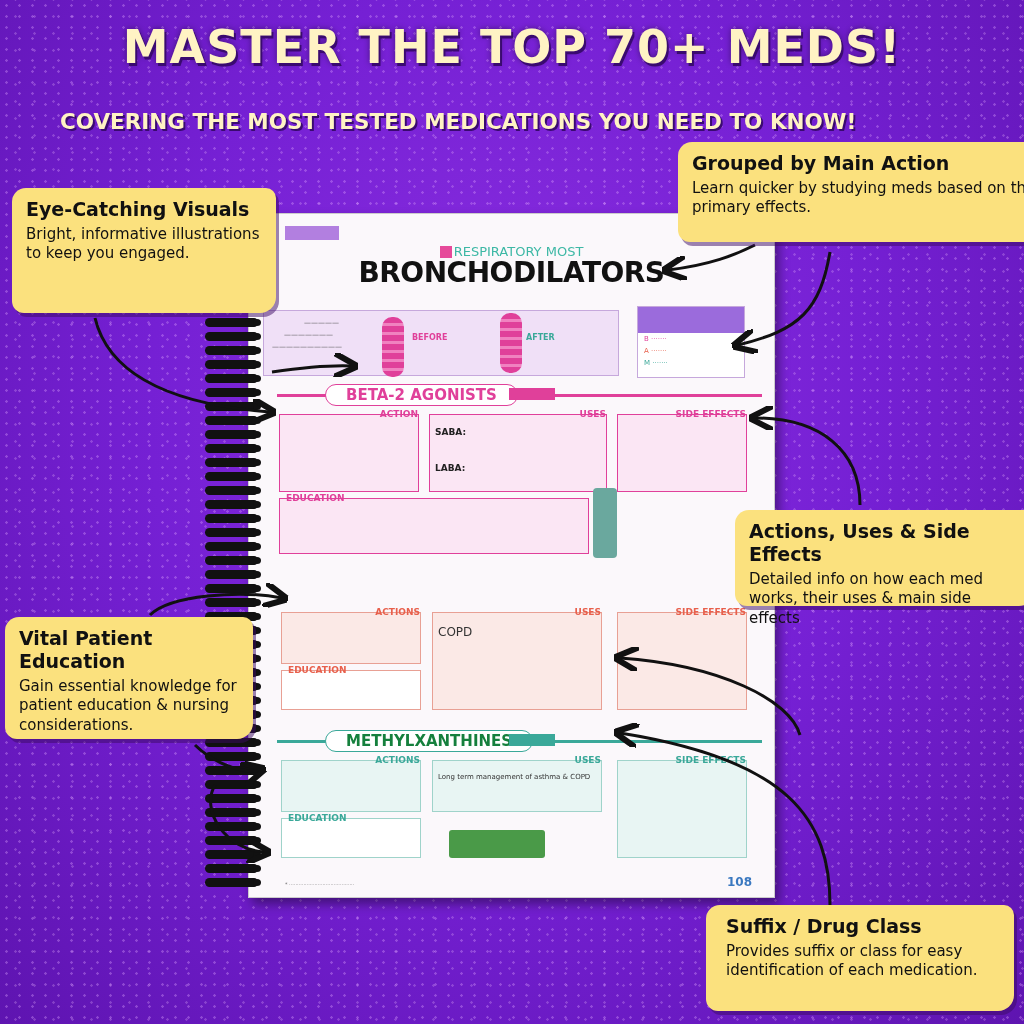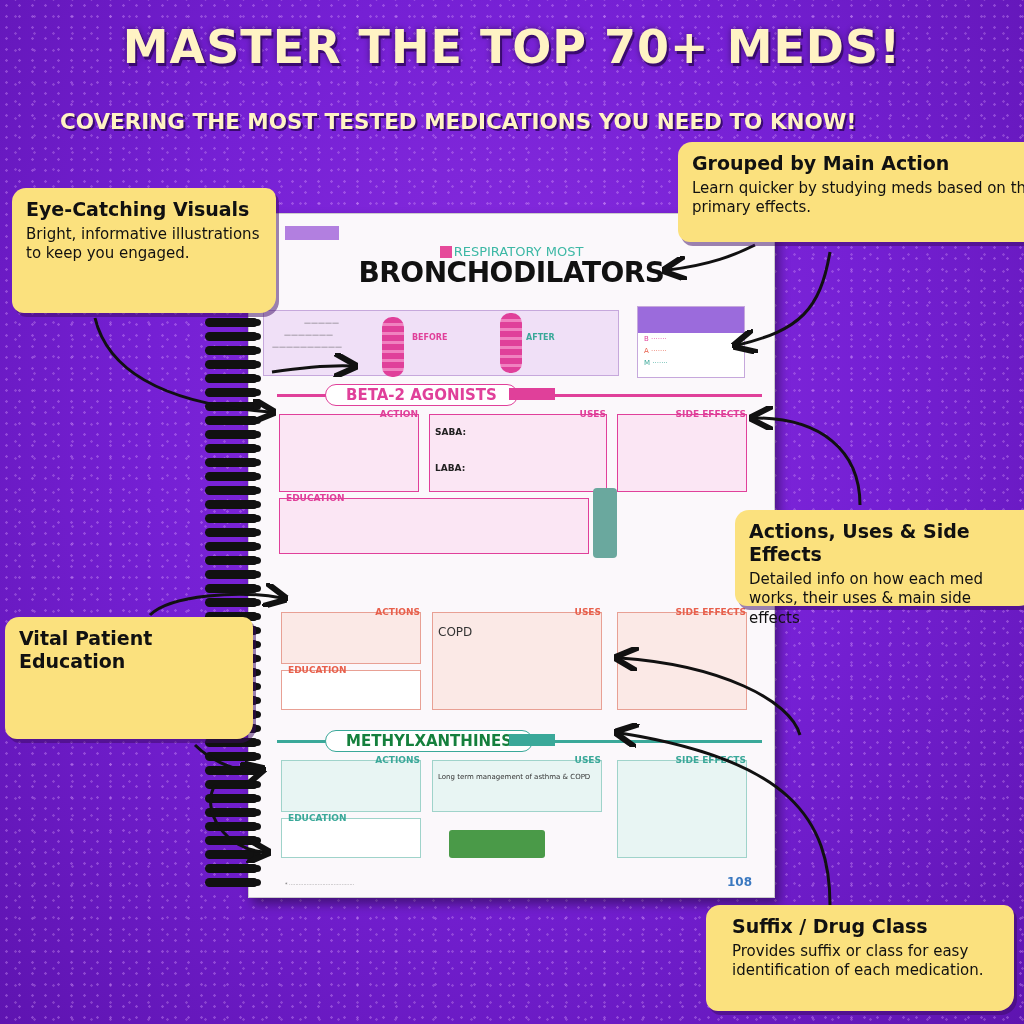--- a/index.html
+++ b/index.html
@@ -203,17 +203,18 @@
 <div class="callout" style="left:678px;top:142px;width:404px;height:100px">
   <div class="ct">Grouped by Main Action</div>
   <div class="cd">Learn quicker by studying meds based on their primary effects.</div>
 </div>
 <div class="callout" style="left:735px;top:510px;width:300px;height:96px">
   <div class="ct">Actions, Uses &amp; Side Effects</div>
   <div class="cd">Detailed info on how each med works, their uses &amp; main side effects</div>
 </div>
 <div class="callout" style="left:5px;top:617px;width:248px;height:122px">
   <div class="ct">Vital Patient Education</div>
-</div>
-<div class="callout" style="left:706px;top:905px;width:308px;height:106px;padding-left:26px">
+  <div class="cd">Gain essential knowledge for patient education &amp; nursing considerations.</div>
+</div>
+<div class="callout" style="left:706px;top:905px;width:308px;height:106px;padding-left:20px">
   <div class="ct">Suffix / Drug Class</div>
   <div class="cd">Provides suffix or class for easy identification of each medication.</div>
 </div>
 
 </body></html>

